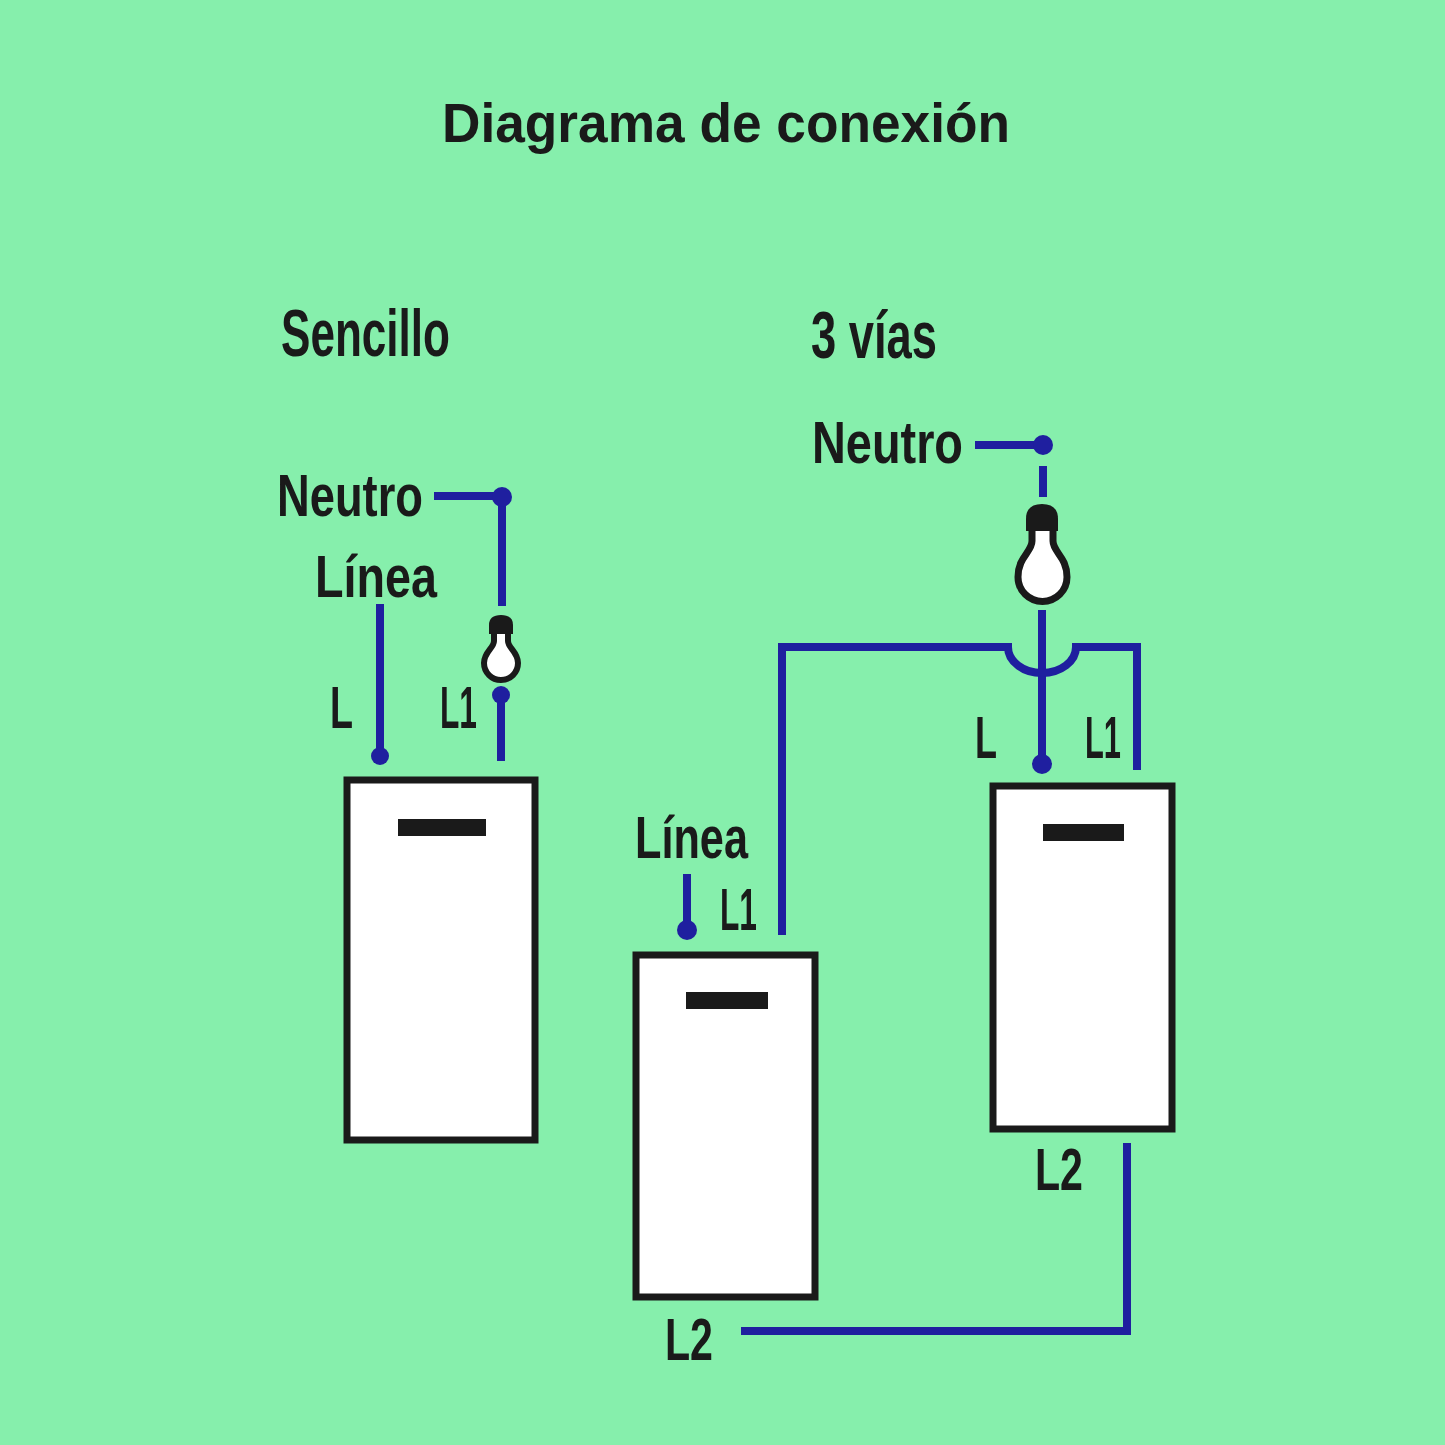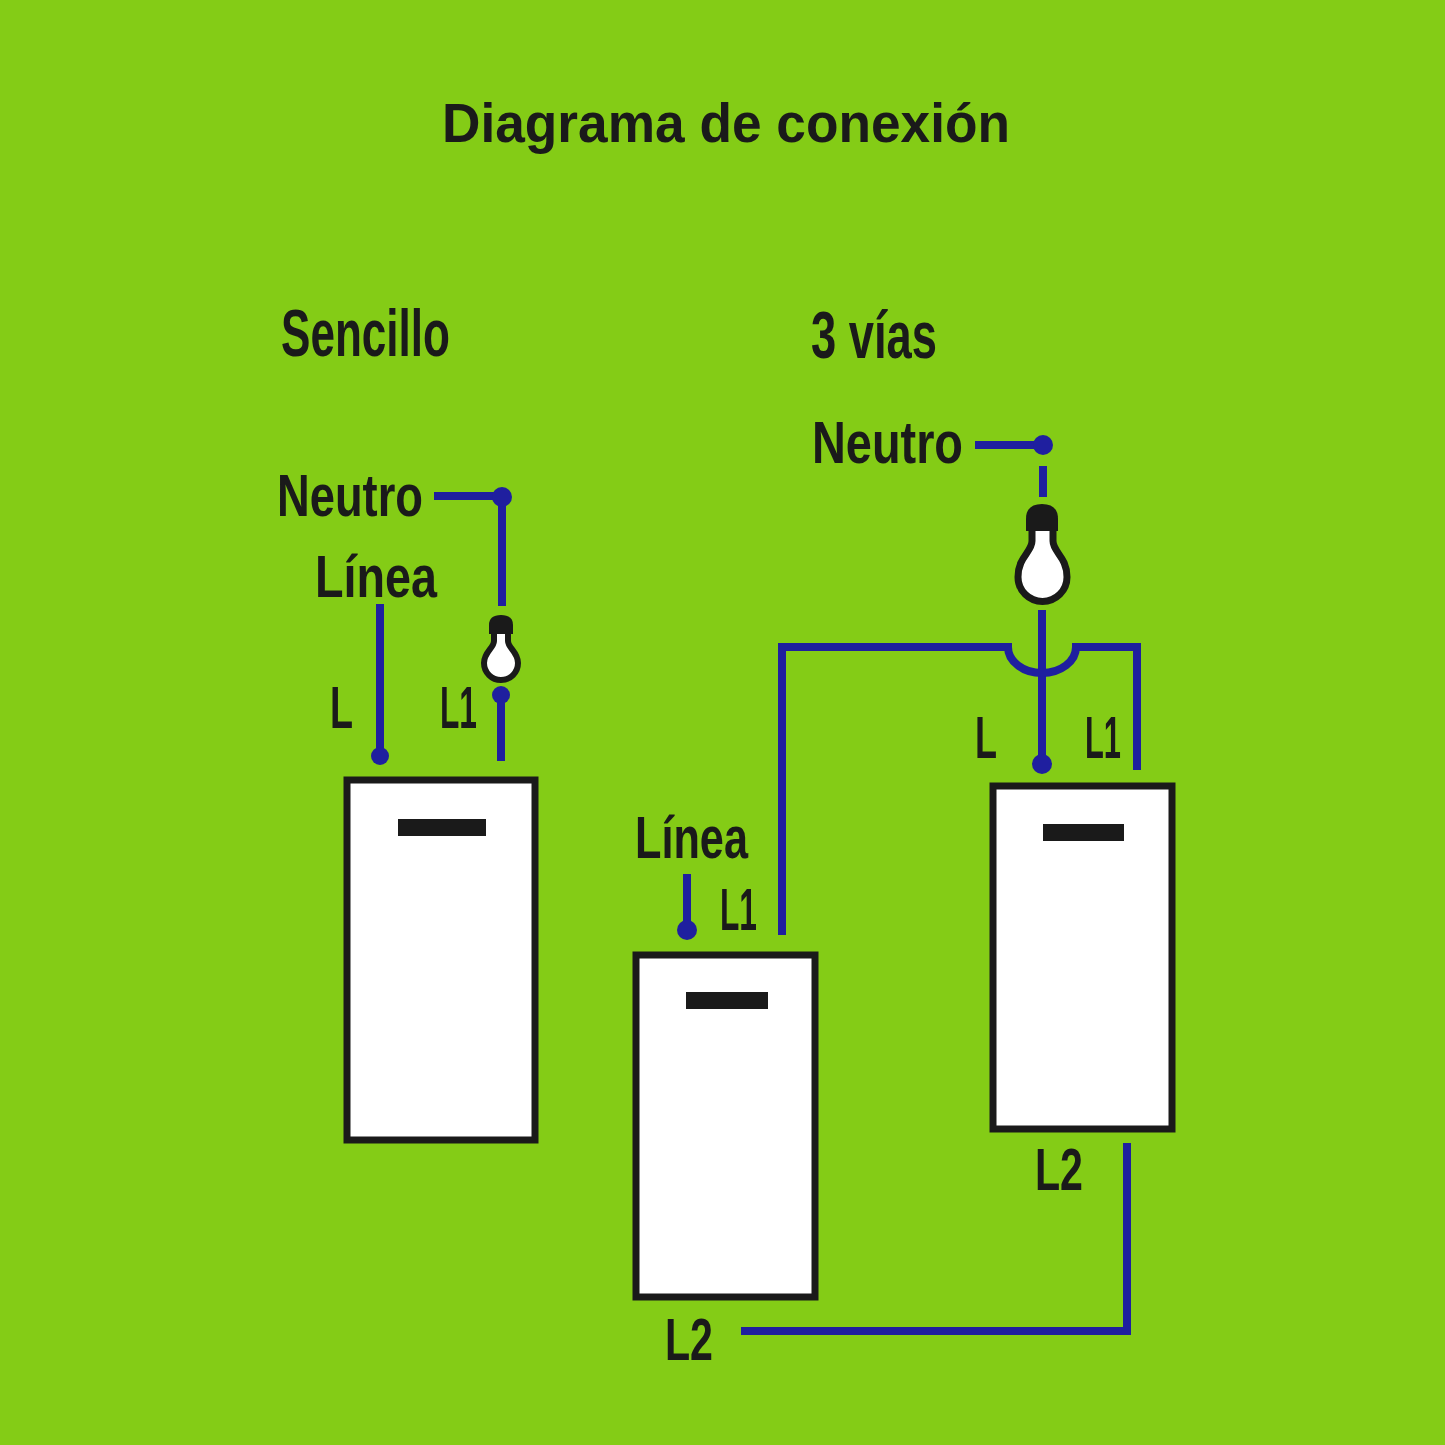--- a/index.html
+++ b/index.html
@@ -4,21 +4,21 @@
 <style>
   html, body {
     margin: 0;
     padding: 0;
     background: #ffffff;
   }
   .canvas {
     position: relative;
     width: 1445px;
     height: 1445px;
-    background: #84cc16;
+    background: #86efac;
     overflow: hidden;
   }
   svg { display: block; }
   .lbl {
     font-family: "Liberation Sans", "DejaVu Sans", sans-serif;
     font-weight: bold;
     fill: #1a1a1a;
   }
   .title-text   { font-size: 55px; }
   .heading-text { font-size: 66px; }

